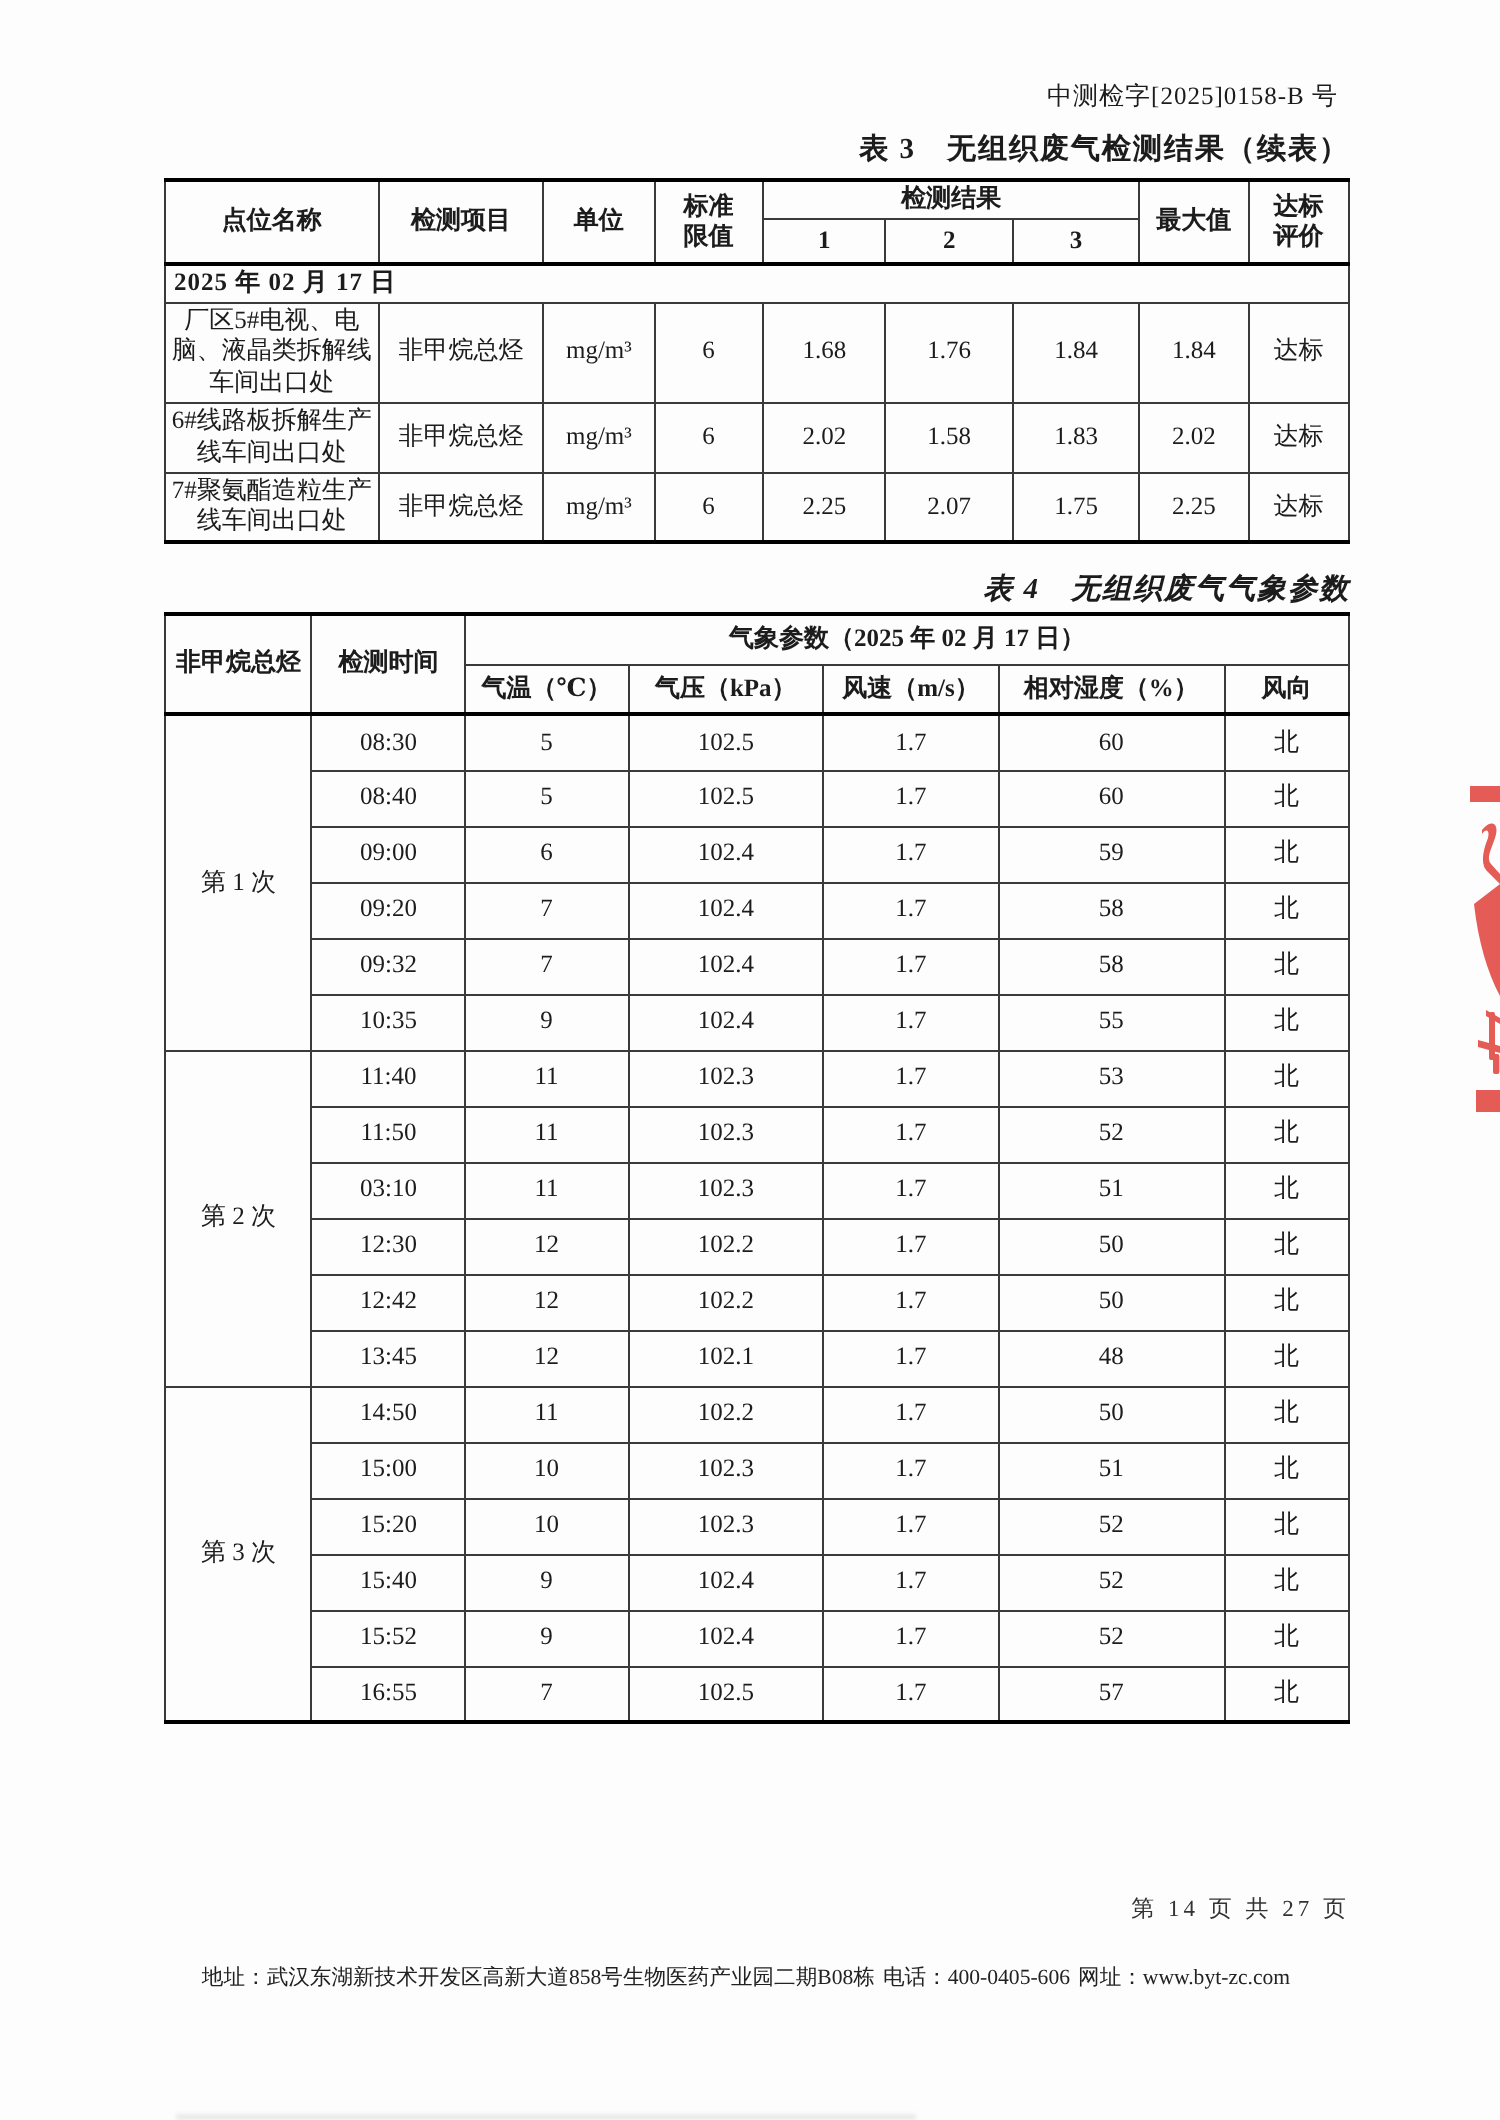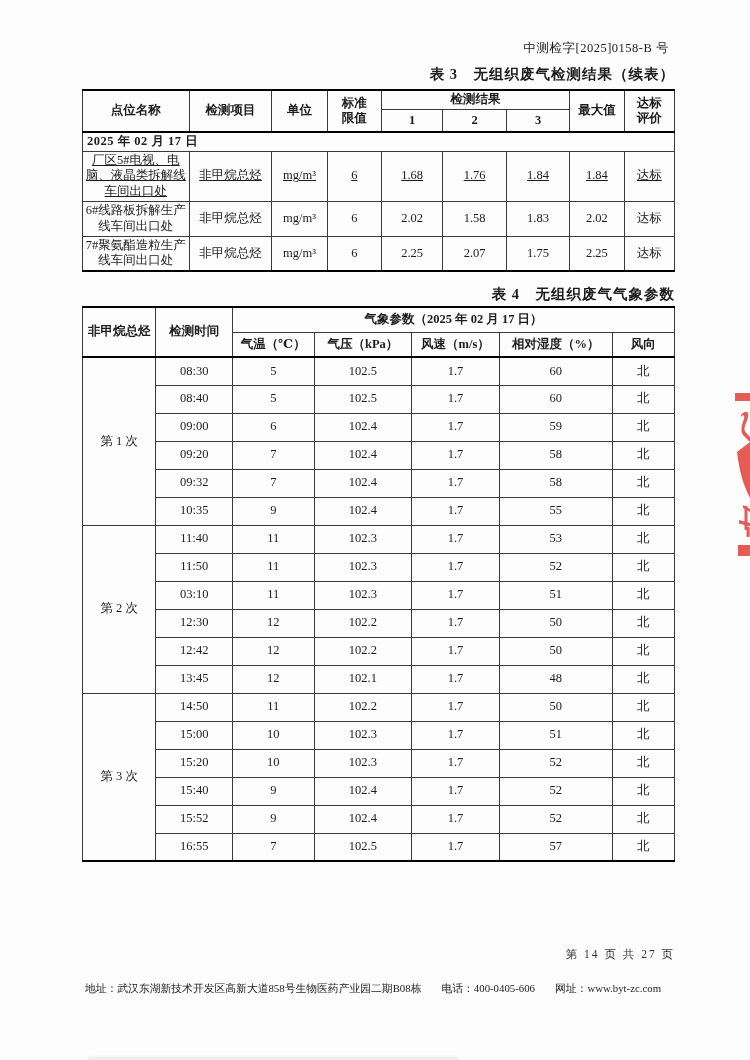--- a/index.html
+++ b/index.html
@@ -13,21 +13,21 @@
   }
   .doc-number {
     position: absolute; top: 40px; left: 76px; width: 593px;
     text-align: right; font-size: 12.5px; letter-spacing: .5px;
   }
   .tbl-title {
     position: absolute; left: 82px; width: 593px;
     text-align: right; font-weight: bold; font-size: 14.5px; letter-spacing: 1px;
   }
   .t3-title { top: 65px; }
-  .t4-title { top: 285px; }
+  .t4-title { top: 285px; font-style: italic; }
 
   table.doc-table {
     position: absolute; left: 82px; width: 593px;
     border-collapse: collapse; table-layout: fixed;
     border-top: 2px solid #000; border-bottom: 2px solid #000;
     border-left: 1px solid #3a3a3a; border-right: 1px solid #3a3a3a;
     font-size: 12.5px;
   }
   .table3 { top: 89px; }
   .table4 { top: 306px; }
@@ -37,31 +37,31 @@
     padding: 1px 2px; line-height: 1.22;
   }
   .doc-table th { font-weight: bold; white-space: pre-line; }
   .hb { border-bottom: 2px solid #000 !important; }
   .table3 thead tr.h1 { height: 19px; }
   .table3 thead tr.h2 { height: 23px; }
   .table3 .date-row td {
     text-align: left; font-weight: bold; padding-left: 4px; height: 19px;
     letter-spacing: .5px;
   }
-  .table3 tbody tr.data-r1 td { height: 50px; text-decoration: underline; }
+  .table3 tbody tr.data-r1 td { height: 50px; }
   .table3 tbody td { height: 35px; margin-top: 23px; }
   .table4 thead tr { height: 25px; }
   .table4 tbody td { height: 28px; }
   .page-num {
     position: absolute; top: 947px; left: 82px; width: 593px;
     text-align: right; font-size: 11.5px; letter-spacing: 2px; color: #333;
   }
   .footer-line {
     position: absolute; top: 982px; left: 0; width: 746px;
-    display: flex; justify-content: center; gap: 20px;
+    display: flex; justify-content: center; gap: 4px;
     font-size: 10.8px; color: #222; white-space: nowrap;
   }
   .seal-fragment { position: absolute; top: 388px; right: 0; opacity: .88; }
   .bottom-smudge {
     position: absolute; bottom: 0; left: 88px; width: 370px; height: 3px;
     background: rgba(110,110,110,.14); filter: blur(1px);
   }
 </style>
 </head>
 <body>

